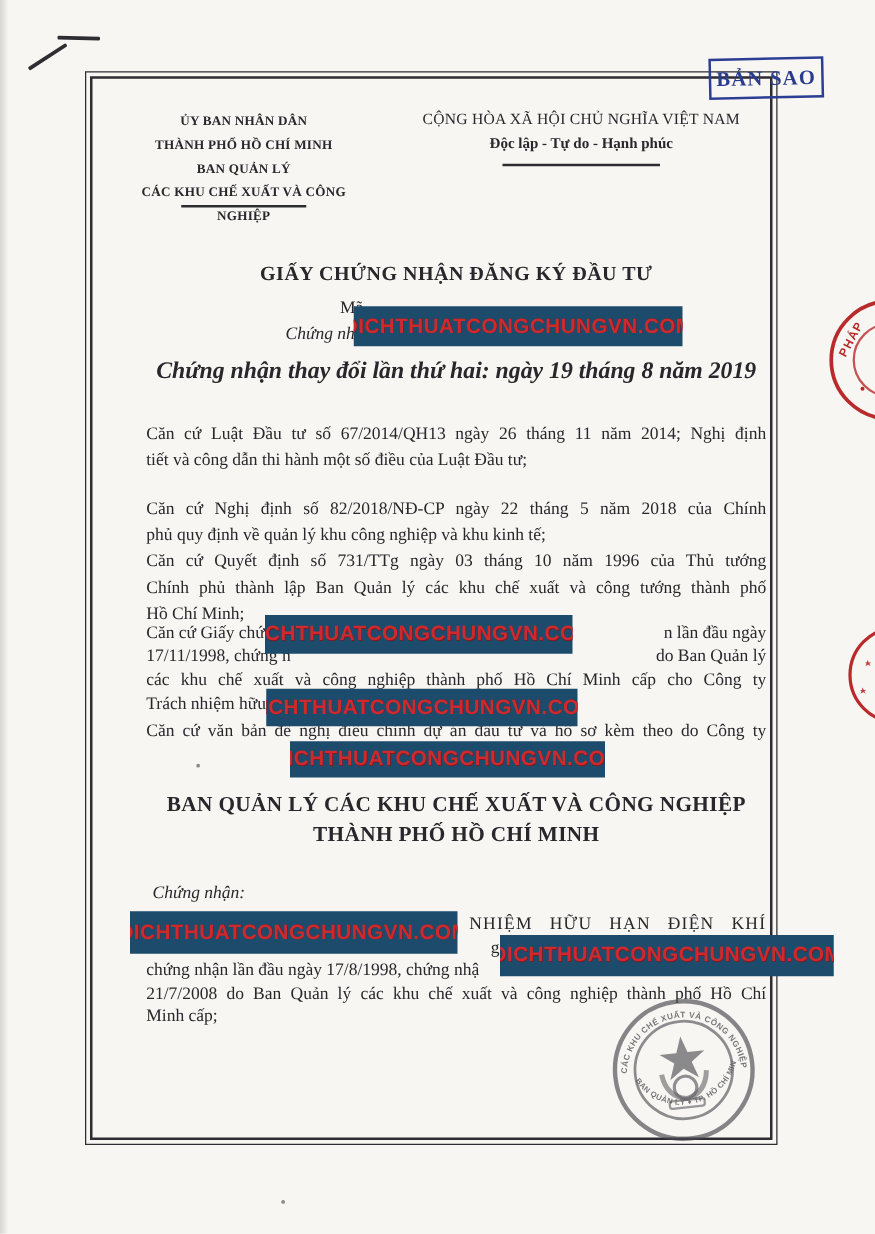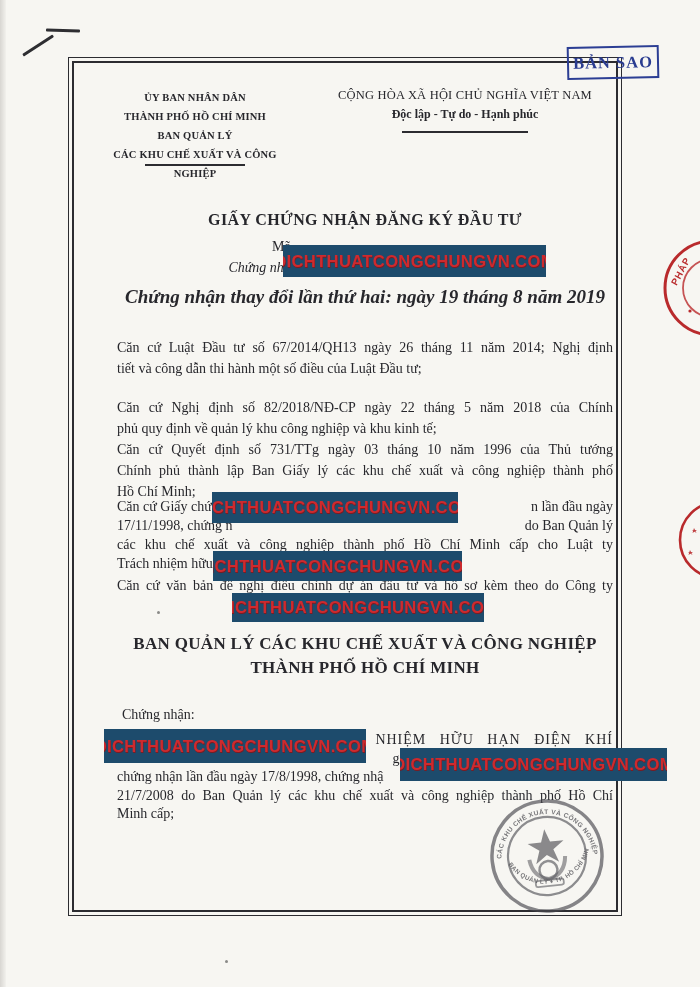--- a/index.html
+++ b/index.html
@@ -42,21 +42,21 @@
   .ln.midgap{padding-right:196px;}
   .ln.caps span{letter-spacing:1px;word-spacing:9px;font-size:14px;}
   #par0{top:337px;line-height:21px;}
   #par1{top:397px;line-height:21px;}
   #par2{top:439px;line-height:21px;}
   #par3{top:497px;line-height:19px;}
   #par4{top:575px;line-height:21px;}
   .authority{font-weight:bold;font-size:17px;text-align:center;letter-spacing:0.3px;}
   .auth1{top:634px;}
   .auth2{top:658px;}
-  .certify-label{top:707px;left:122px;font-size:14px;}
+  .certify-label{top:707px;left:122px;font-size:14px;font-style:italic;}
   #par5{top:731px;line-height:18.5px;}
 
   
   .wm{position:absolute;background:#1d4b6c;display:flex;align-items:center;justify-content:center;
       font-family:"Liberation Sans","DejaVu Sans",sans-serif;font-weight:bold;
       font-size:16.5px;letter-spacing:0.4px;color:#ce2a2e;
       text-shadow:0.5px 0.5px 0 #7e1a20;white-space:nowrap;overflow:hidden;}
   #wm1{left:283px;top:245px;width:263px;height:32px;}
   #wm2{left:212px;top:492px;width:246px;height:31px;}
   #wm3{left:213px;top:551px;width:249px;height:30px;}
@@ -110,33 +110,33 @@
 <div id="par0" class="abs content par">
     <div class="ln j">Căn cứ Luật Đầu tư số 67/2014/QH13 ngày 26 tháng 11 năm 2014; Nghị định</div>
     <div class="ln p">tiết và công dẫn thi hành một số điều của Luật Đầu tư;</div>
   </div>
 <div id="par1" class="abs content par">
     <div class="ln j">Căn cứ Nghị định số 82/2018/NĐ-CP ngày 22 tháng 5 năm 2018 của Chính</div>
     <div class="ln p">phủ quy định về quản lý khu công nghiệp và khu kinh tế;</div>
   </div>
 <div id="par2" class="abs content par">
     <div class="ln j">Căn cứ Quyết định số 731/TTg ngày 03 tháng 10 năm 1996 của Thủ tướng</div>
-    <div class="ln j">Chính phủ thành lập Ban Giấy lý các khu chế xuất và công nghiệp thành phố</div>
+    <div class="ln j">Chính phủ thành lập Ban Quản lý các khu chế xuất và công tướng thành phố</div>
     <div class="ln p">Hồ Chí Minh;</div>
   </div>
 <div id="par3" class="abs content par">
     <div class="ln s">
       <span>Căn cứ Giấy chứng</span>
       <span>n lần đầu ngày</span>
     </div>
     <div class="ln s">
       <span>17/11/1998, chứng n</span>
       <span>do Ban Quản lý</span>
     </div>
-    <div class="ln j">các khu chế xuất và công nghiệp thành phố Hồ Chí Minh cấp cho Luật ty</div>
+    <div class="ln j">các khu chế xuất và công nghiệp thành phố Hồ Chí Minh cấp cho Công ty</div>
     <div class="ln p">Trách nhiệm hữu hạ</div>
   </div>
 <div id="par4" class="abs content par">
     <div class="ln j">Căn cứ văn bản đề nghị điều chỉnh dự án đầu tư và hồ sơ kèm theo do Công ty</div>
   </div>
 
 <div class="abs content authority auth1">BAN QUẢN LÝ CÁC KHU CHẾ XUẤT VÀ CÔNG NGHIỆP</div>
 <div class="abs content authority auth2">THÀNH PHỐ HỒ CHÍ MINH</div>
 
 <div class="abs certify-label">Chứng nhận:</div>

